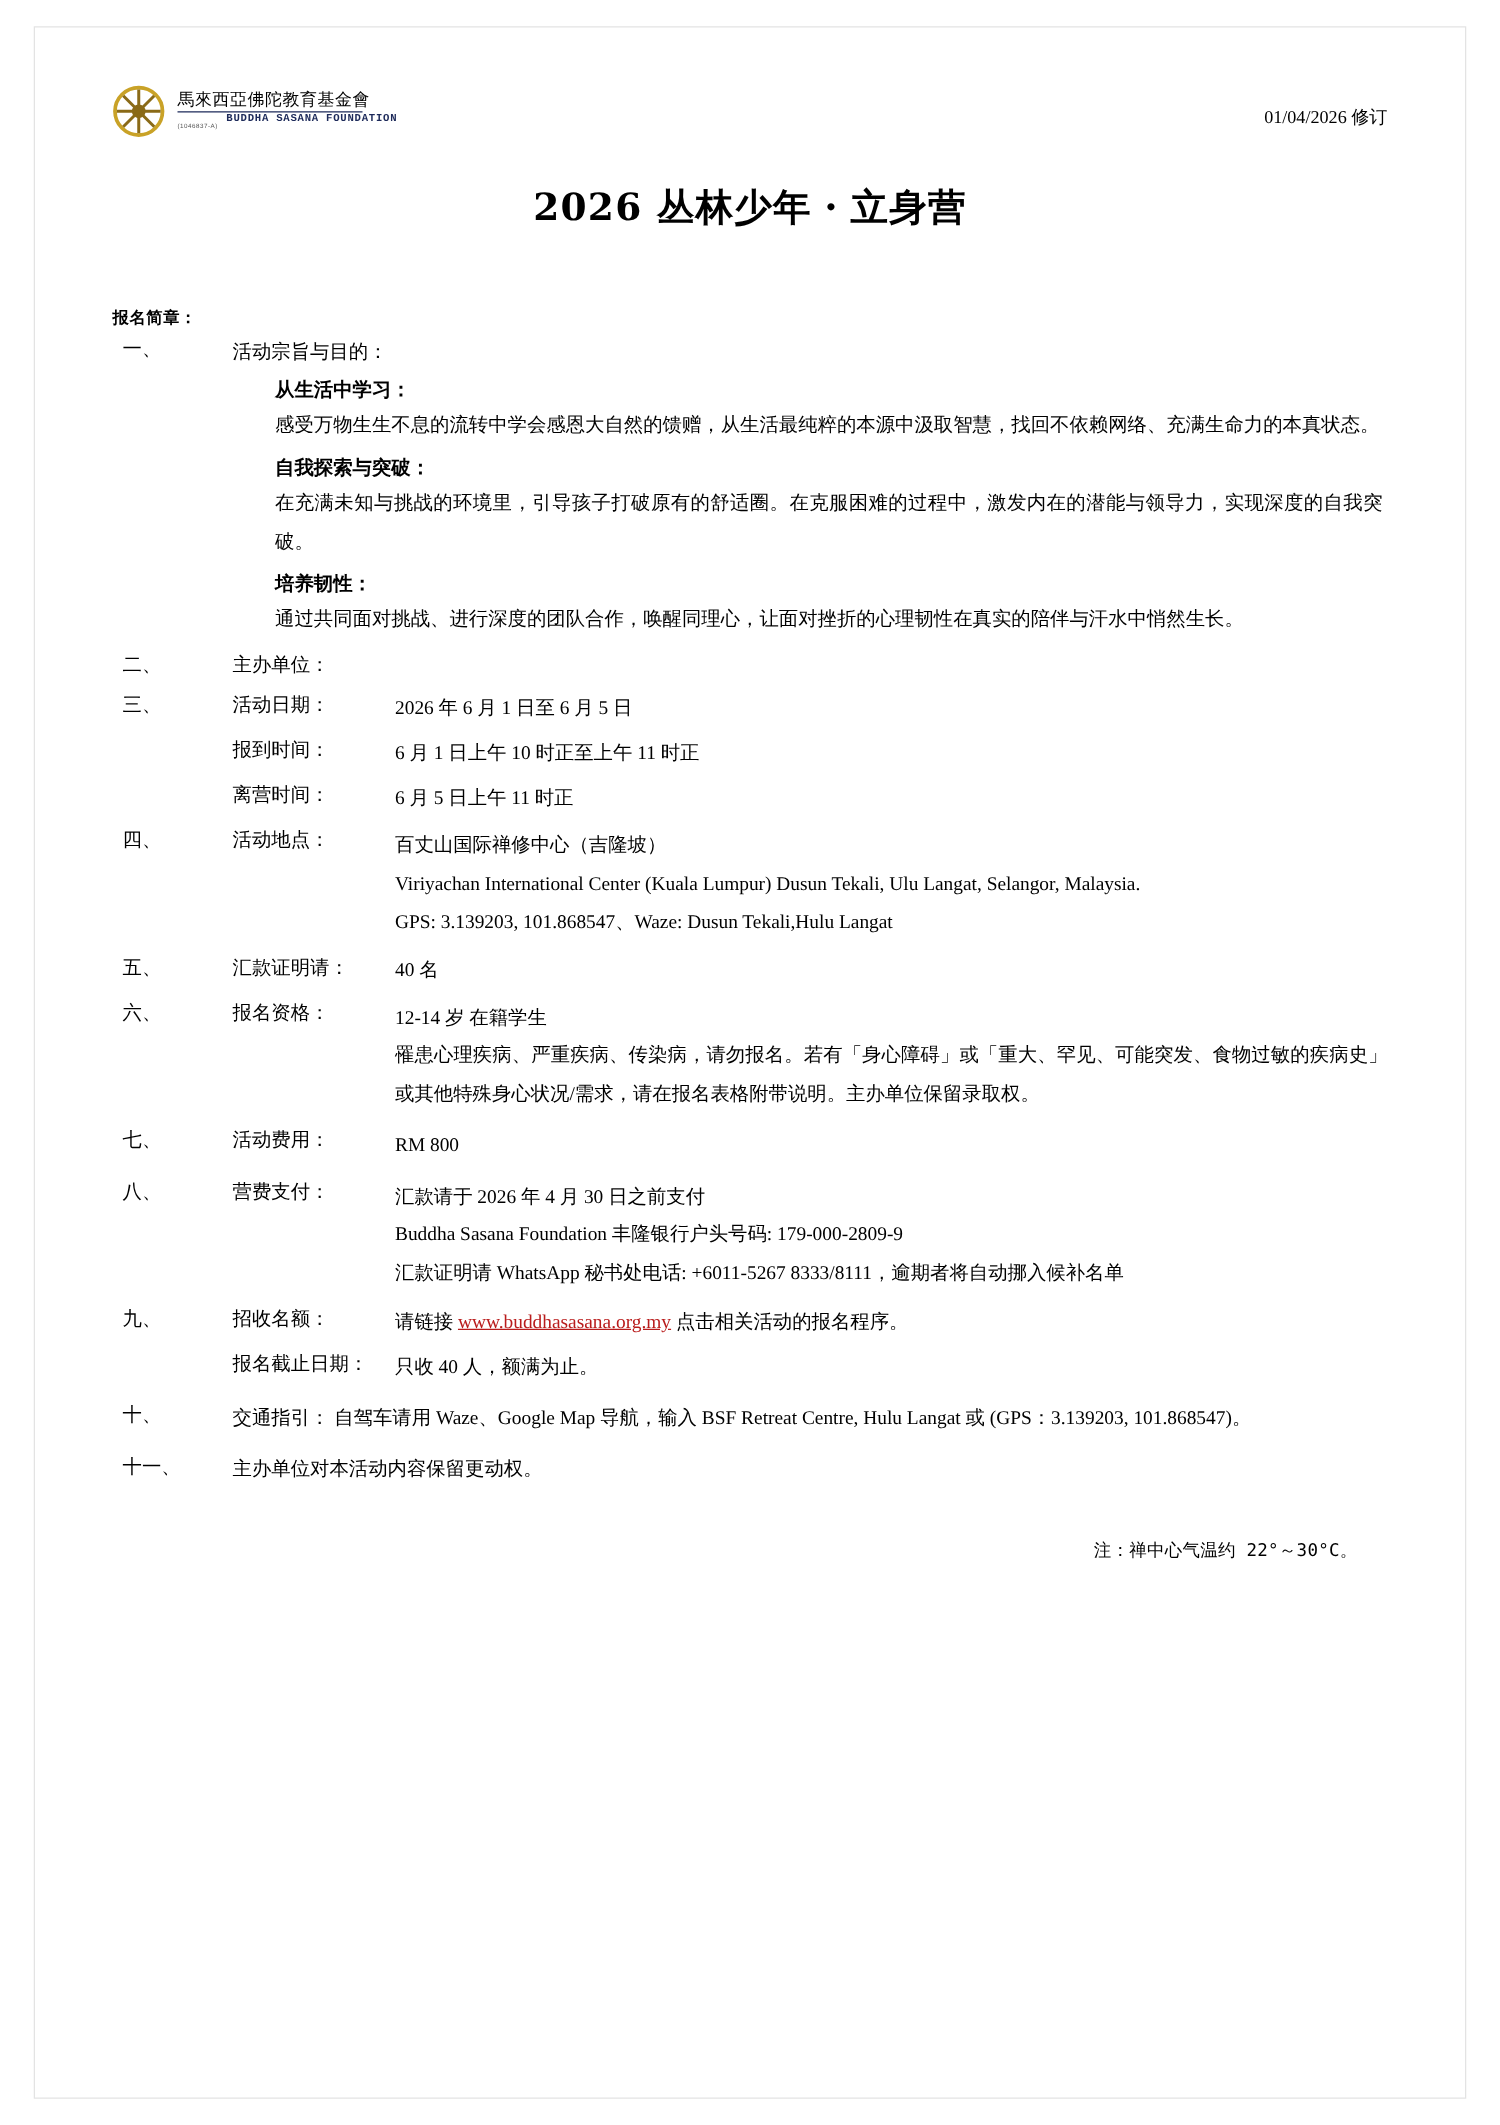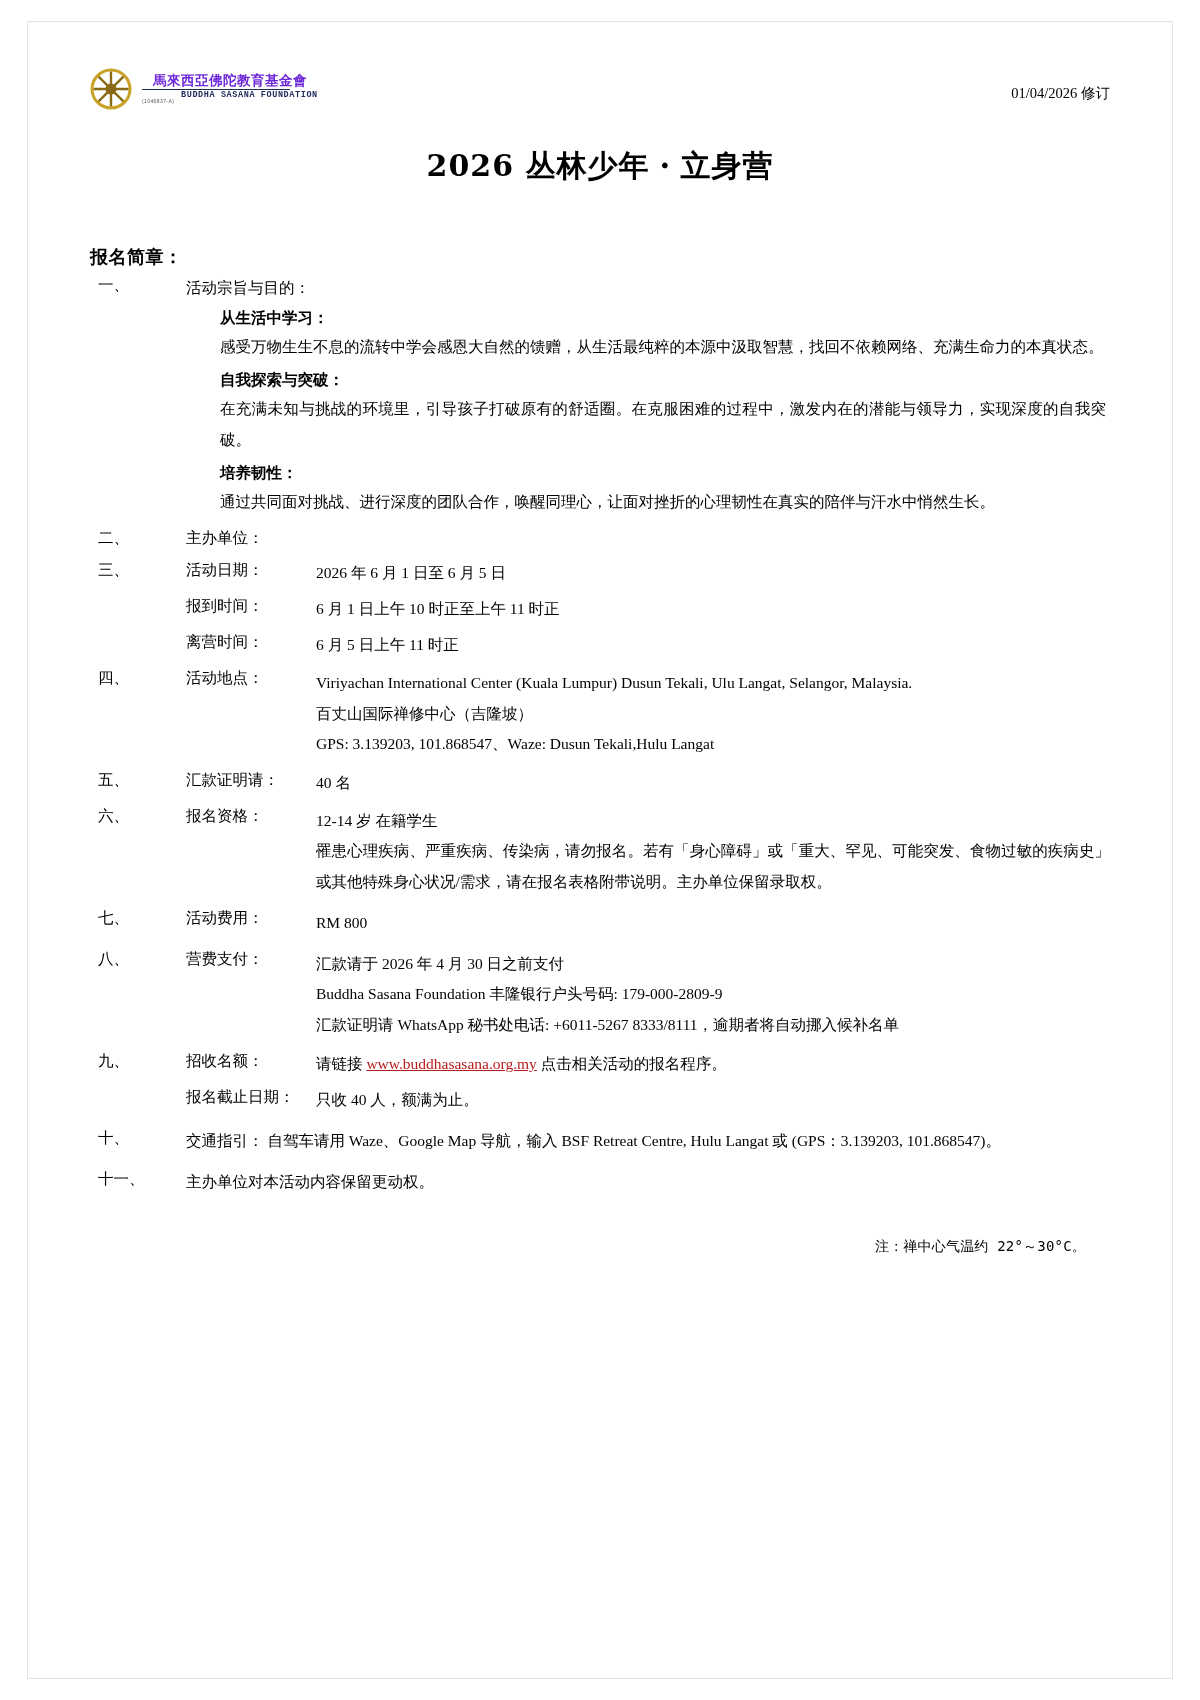--- a/index.html
+++ b/index.html
@@ -49,25 +49,24 @@
   }
   .logo-text {
     display: flex;
     flex-direction: column;
     justify-content: center;
     line-height: 1.05;
   }
   .logo-cn {
     font-family: "DejaVu Sans", sans-serif;
     font-size: 13.5px;
-    font-weight: bold;
-    color: #6d28d9;
+    font-weight: normal;
+    color: #000000;
     letter-spacing: 0.5px;
     white-space: nowrap;
-    text-align: center;
   }
   .logo-en {
     font-family: Liberation Mono, monospace;
     font-size: 8.5px;
     font-weight: bold;
     color: #1d2a5a;
     letter-spacing: 0.6px;
     white-space: nowrap;
     padding-left: 39px;
   }
@@ -96,21 +95,21 @@
     text-align: center;
     font-size: 30px;
     font-weight: bold;
     letter-spacing: 1px;
     margin-top: 22px;
     margin-bottom: 0;
     font-family: "DejaVu Serif", serif;
   }
   
   .section-head {
-    font-size: 18px;
+    font-size: 13px;
     font-weight: bold;
     margin-top: 58px;
     margin-bottom: 6px;
     letter-spacing: 0.5px;
   }
   .row {
     display: flex;
     align-items: flex-start;
     margin-bottom: 2px;
   }
@@ -240,22 +239,22 @@
       <div class="lbl">离营时间：</div>
       <div class="val">6 月 5 日上午 11 时正</div>
     </div>
 
     <div class="gap-s"></div>
 
     <div class="row">
       <div class="num">四、</div>
       <div class="lbl">活动地点：</div>
       <div class="val wide">
+        <div>百丈山国际禅修中心（吉隆坡）</div>
         <div>Viriyachan International Center (Kuala Lumpur) Dusun Tekali, Ulu Langat, Selangor, Malaysia.</div>
-        <div>百丈山国际禅修中心（吉隆坡）</div>
         <div>GPS: 3.139203, 101.868547、Waze: Dusun Tekali,Hulu Langat</div>
       </div>
     </div>
 
     <div class="gap-s"></div>
 
     <div class="row">
       <div class="num">五、</div>
       <div class="lbl">汇款证明请：</div>
       <div class="val">40 名</div>

